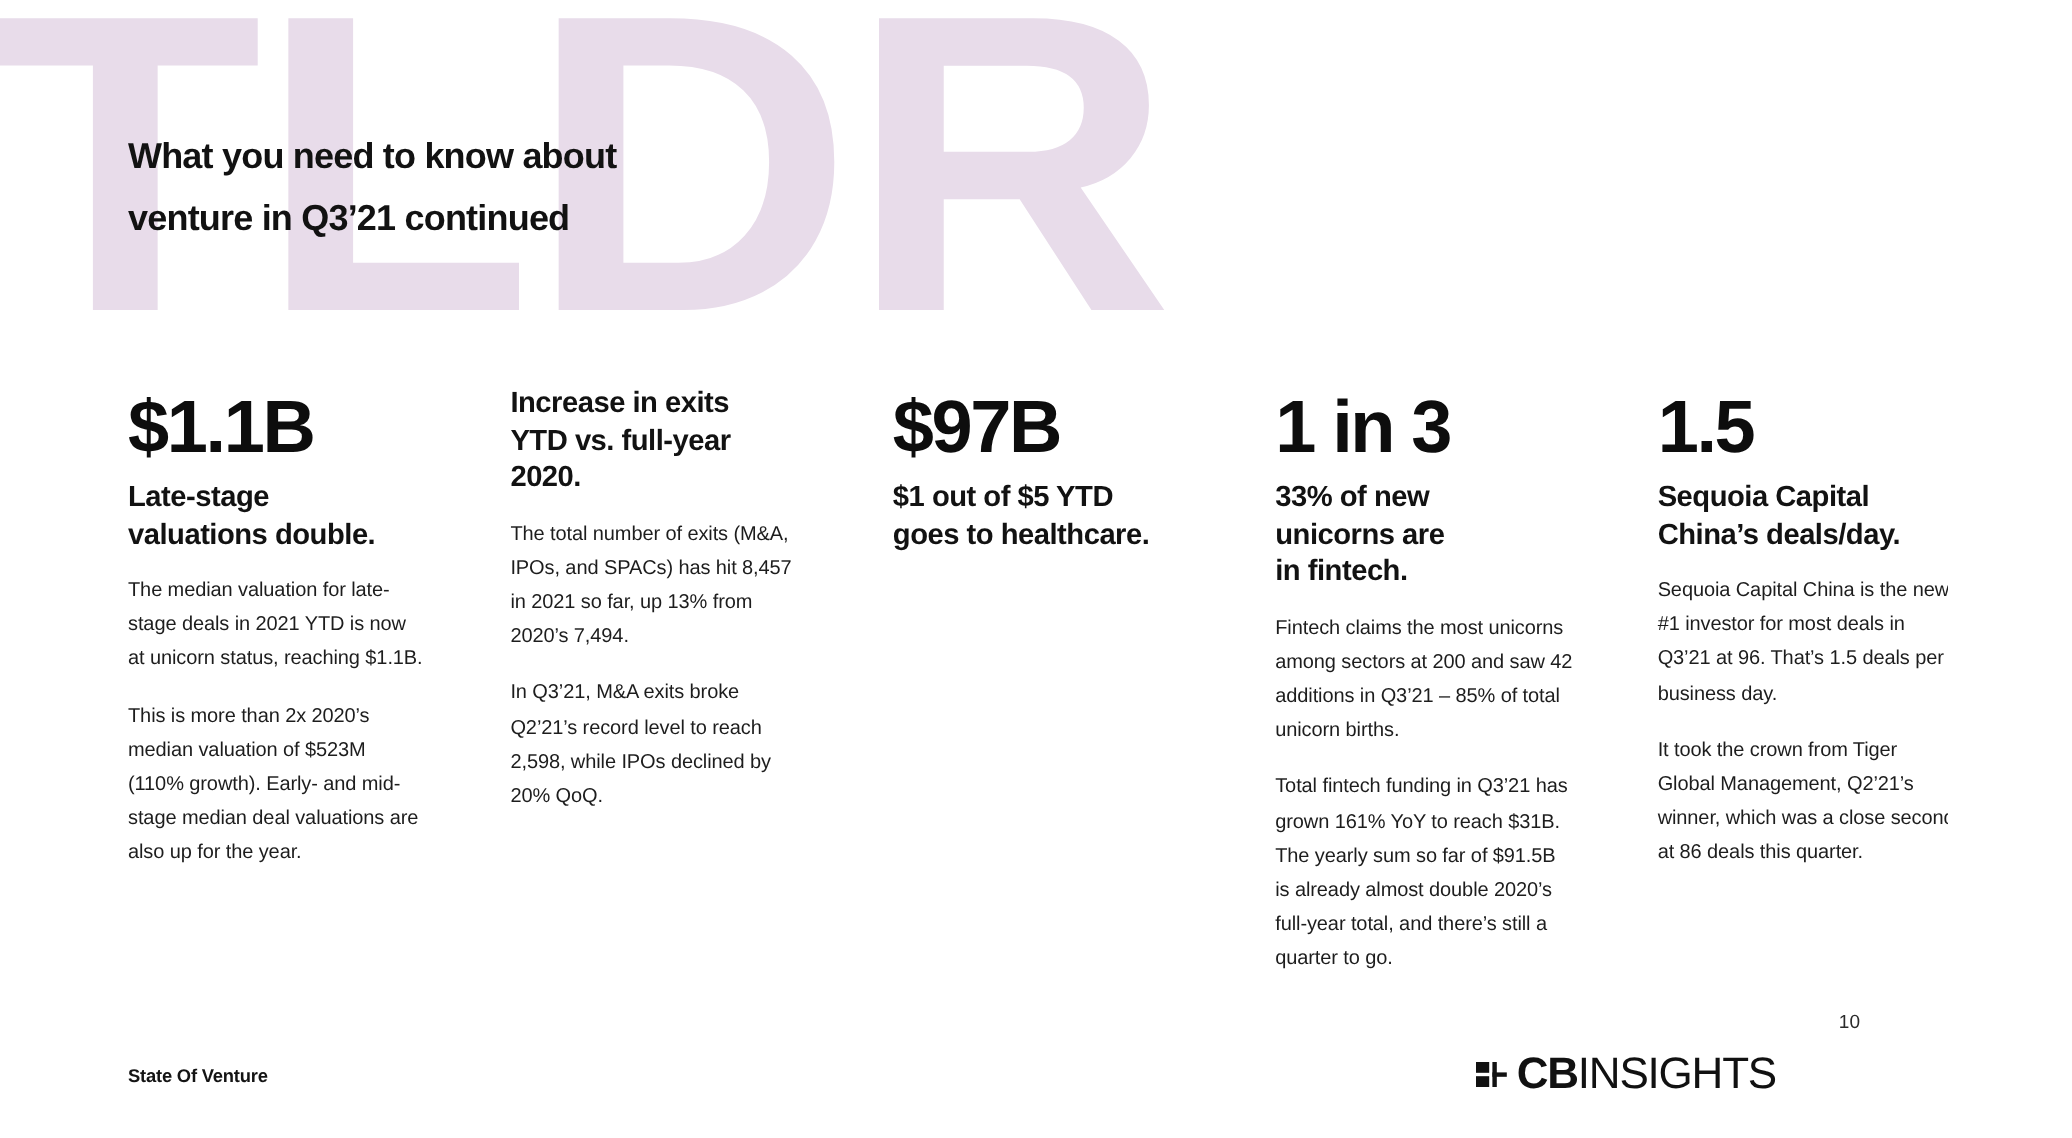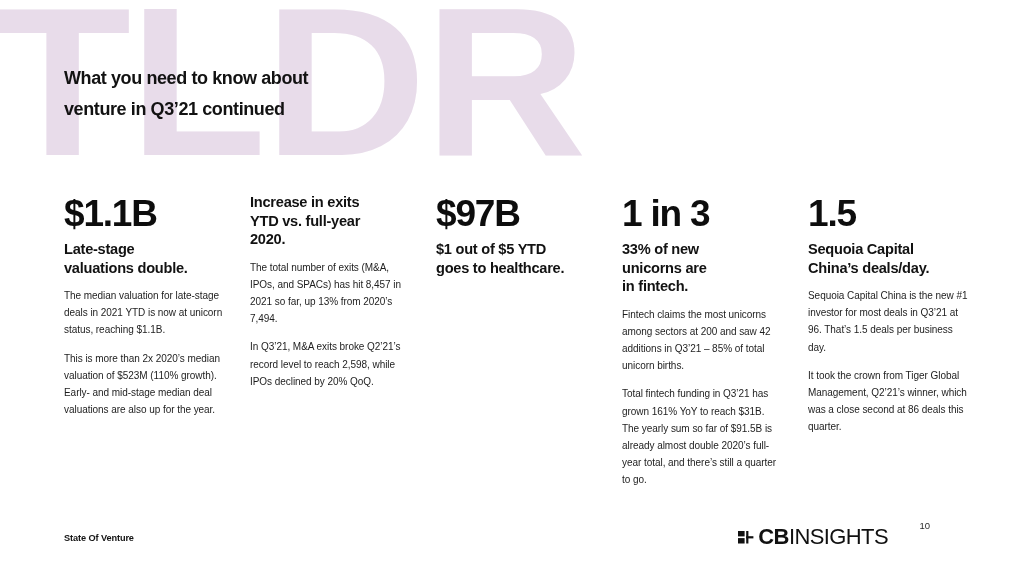--- a/index.html
+++ b/index.html
@@ -58,21 +58,21 @@
     white-space: pre-line;
   }
 
   
   #columns {
     position: absolute;
     left: 64px;
     top: 193px;
     width: 940px;
     display: flex;
-    gap: 0;
+    gap: 16px;
     z-index: 2;
   }
 
   .col {
     width: 186px;
     padding-right: 26px;
   }
 
   .col-stat {
     font-size: 37px;
@@ -140,21 +140,21 @@
     white-space: nowrap;
     color: #111111;
   }
 
   #logo-text .cb { font-weight: 700; }
   #logo-text .ins { font-weight: 400; }
 
   #page-number {
     position: absolute;
     right: 44px;
-    top: 520px;
+    top: 506px;
     font-size: 9.5px;
     font-weight: 400;
     color: #2a2a2a;
     z-index: 2;
   }
 </style>
 </head>
 <body>
 
 <div id="slide">

